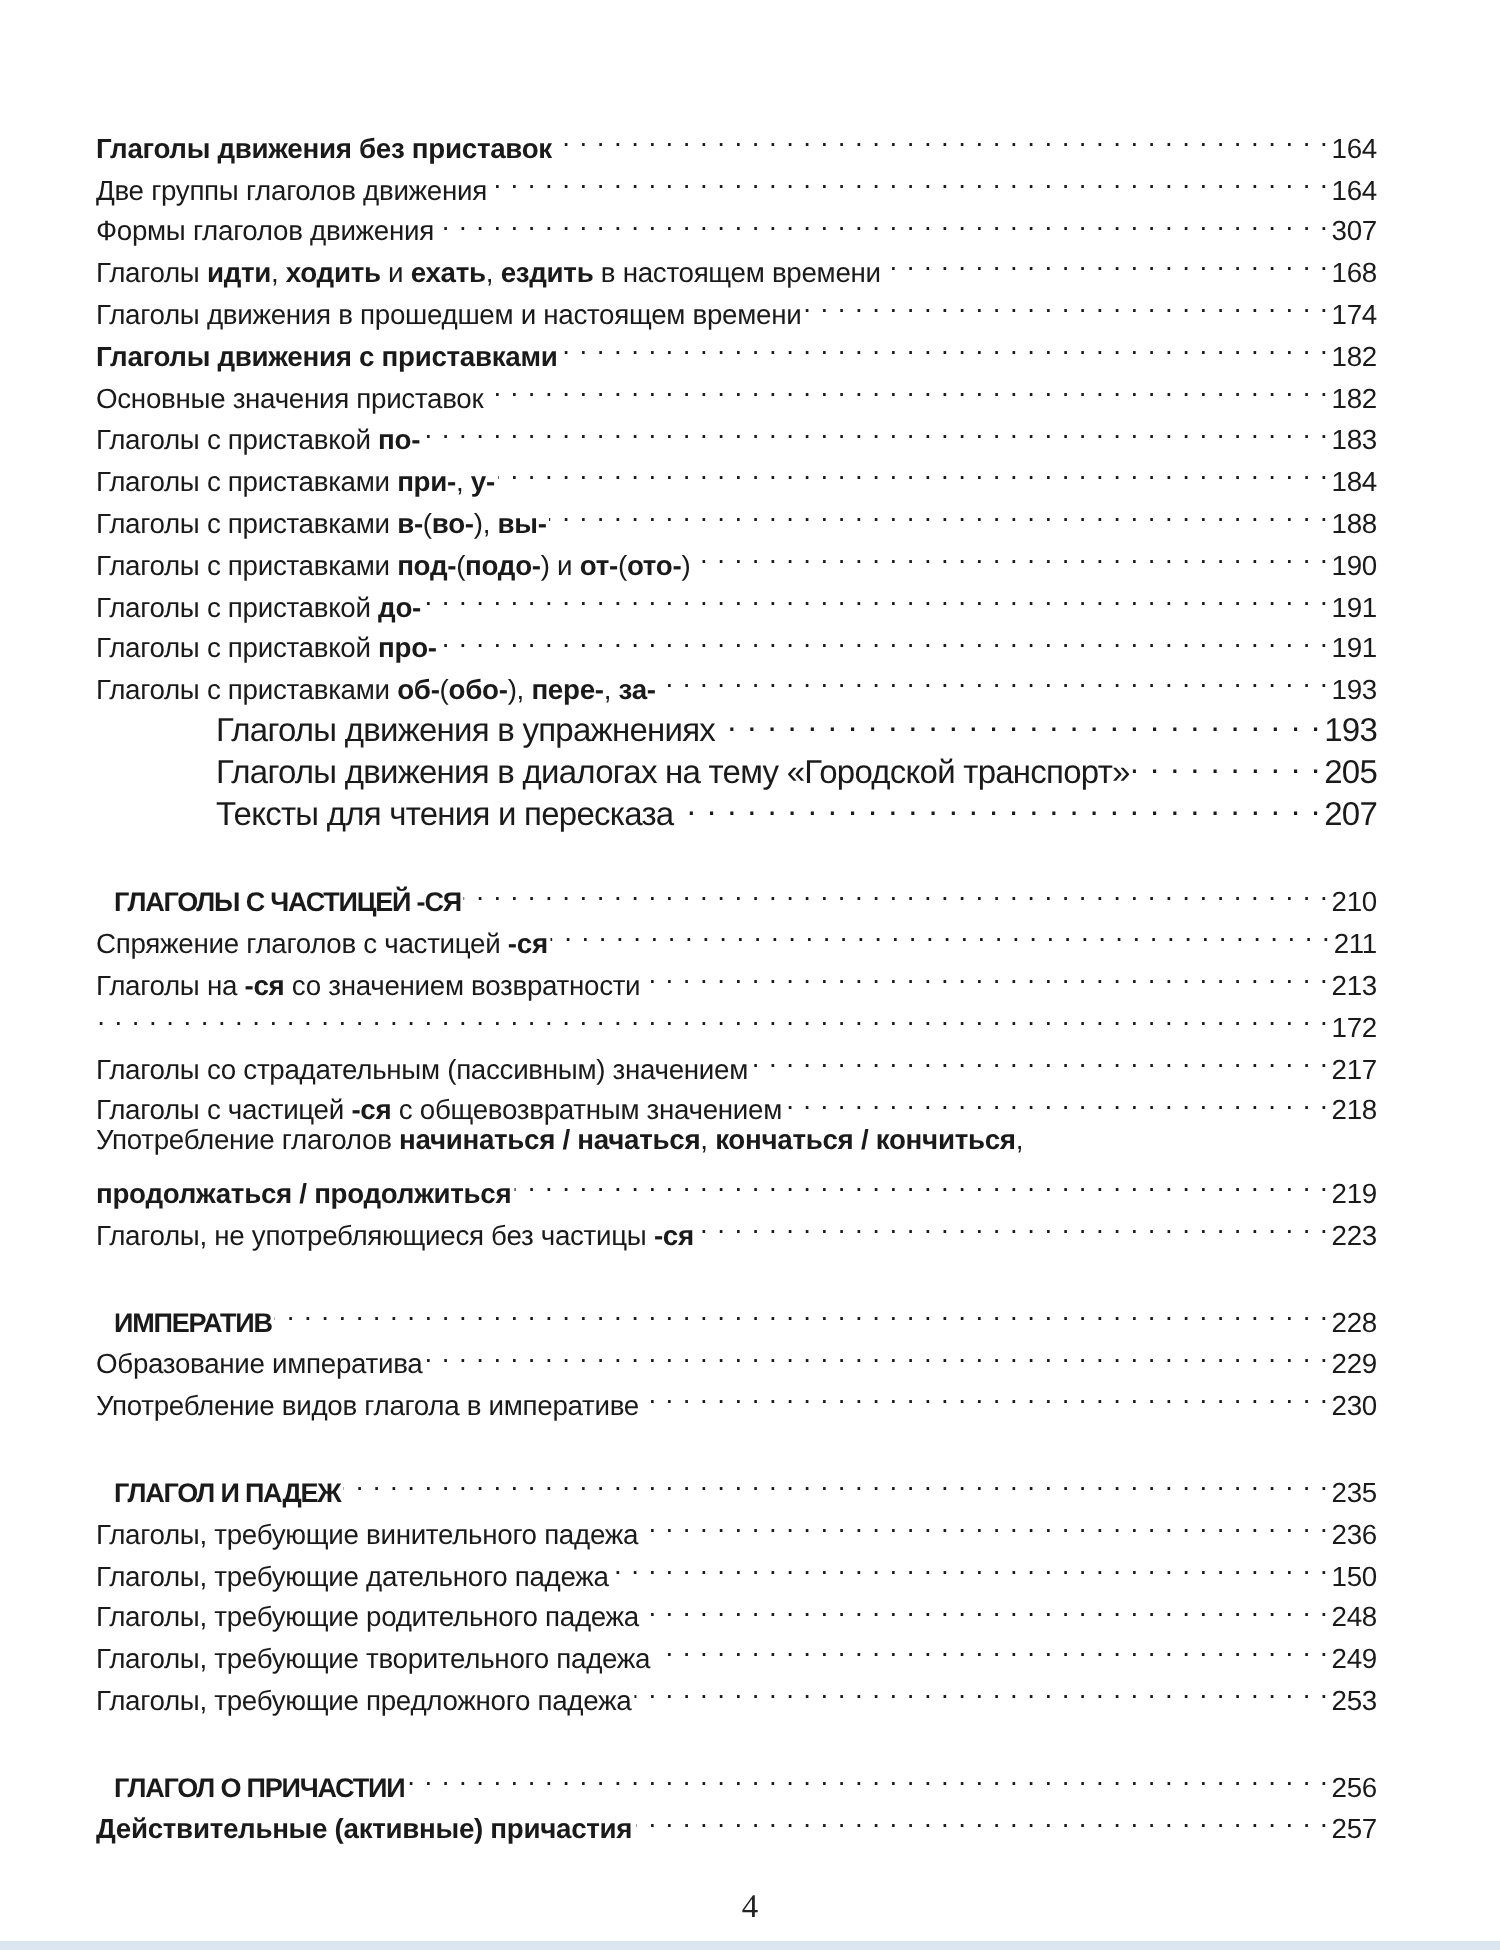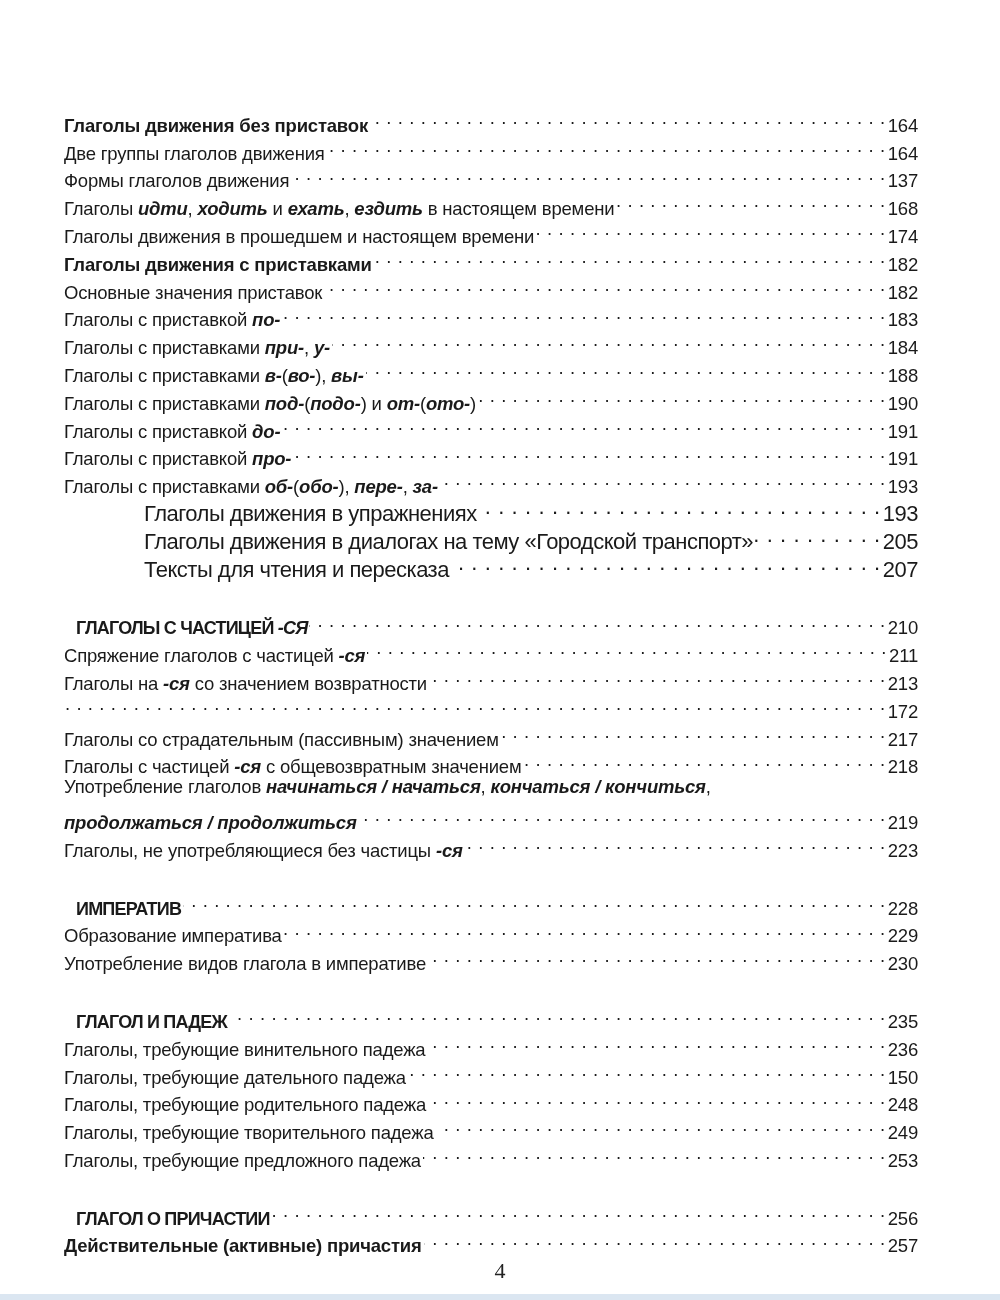--- a/index.html
+++ b/index.html
@@ -2,31 +2,31 @@
 <html><head>
   <meta charset="utf-8">
   <style>
     html, body { margin: 0; padding: 0; }
     body {
       width: 1000px; height: 1300px; background: #ffffff; position: relative; overflow: hidden;
       font-family: "Liberation Sans", "DejaVu Sans", sans-serif;
       color: #1a1a1a;
     }
     .toc {
-      position: absolute; left: 64px; top: 104px; width: 854px;
+      position: absolute; left: 64px; top: 77px; width: 854px;
     }
     .row {
       display: flex; align-items: baseline; height: 27.8px; line-height: 27.8px;
       font-size: 18.5px; white-space: nowrap; letter-spacing: -0.2px;
     }
     .row.sub { padding-left: 80px; font-size: 22px; letter-spacing: -0.5px; }
     .row.bold .title, .row.bold .title * { font-weight: bold; }
     .row.caps .title { font-weight: bold; letter-spacing: -0.8px; font-size: 18px; margin-left: 12px; }
     .title { flex: 0 0 auto; }
-    .title .em { font-weight: bold; font-style: italic; }
+    .title .em { font-weight: bold; }
     .leader {
       flex: 1 1 auto; overflow: hidden; margin: 0 2px;
       position: relative; height: 27.8px;
     }
     .leader::before {
       content: ". . . . . . . . . . . . . . . . . . . . . . . . . . . . . . . . . . . . . . . . . . . . . . . . . . . . . . . . . . . . . . . . . . . . . . . . . . . . . . . . . . . . . . . . . . . . . . . . . . . . . . . . . . . . . . . . . . . . . . . . . . . .";
       position: absolute; right: 0; white-space: nowrap; letter-spacing: 0.6px;
     }
     .page { flex: 0 0 auto; text-align: left; }
     .row.noleader { }
@@ -51,21 +51,21 @@
         <span class="page">164</span>
       </div>
       <div class="row normal">
         <span class="title"><span>Две группы глаголов движения </span></span>
         <span class="leader"></span>
         <span class="page">164</span>
       </div>
       <div class="row normal">
         <span class="title"><span>Формы глаголов движения </span></span>
         <span class="leader"></span>
-        <span class="page">137</span>
+        <span class="page">307</span>
       </div>
       <div class="row normal">
         <span class="title"><span>Глаголы </span><span class="em">идти</span><span>, </span><span class="em">ходить</span><span> и </span><span class="em">ехать</span><span>, </span><span class="em">ездить</span><span> в настоящем времени </span></span>
         <span class="leader"></span>
         <span class="page">168</span>
       </div>
       <div class="row normal">
         <span class="title"><span>Глаголы движения в прошедшем и настоящем времени </span></span>
         <span class="leader"></span>
         <span class="page">174</span>

